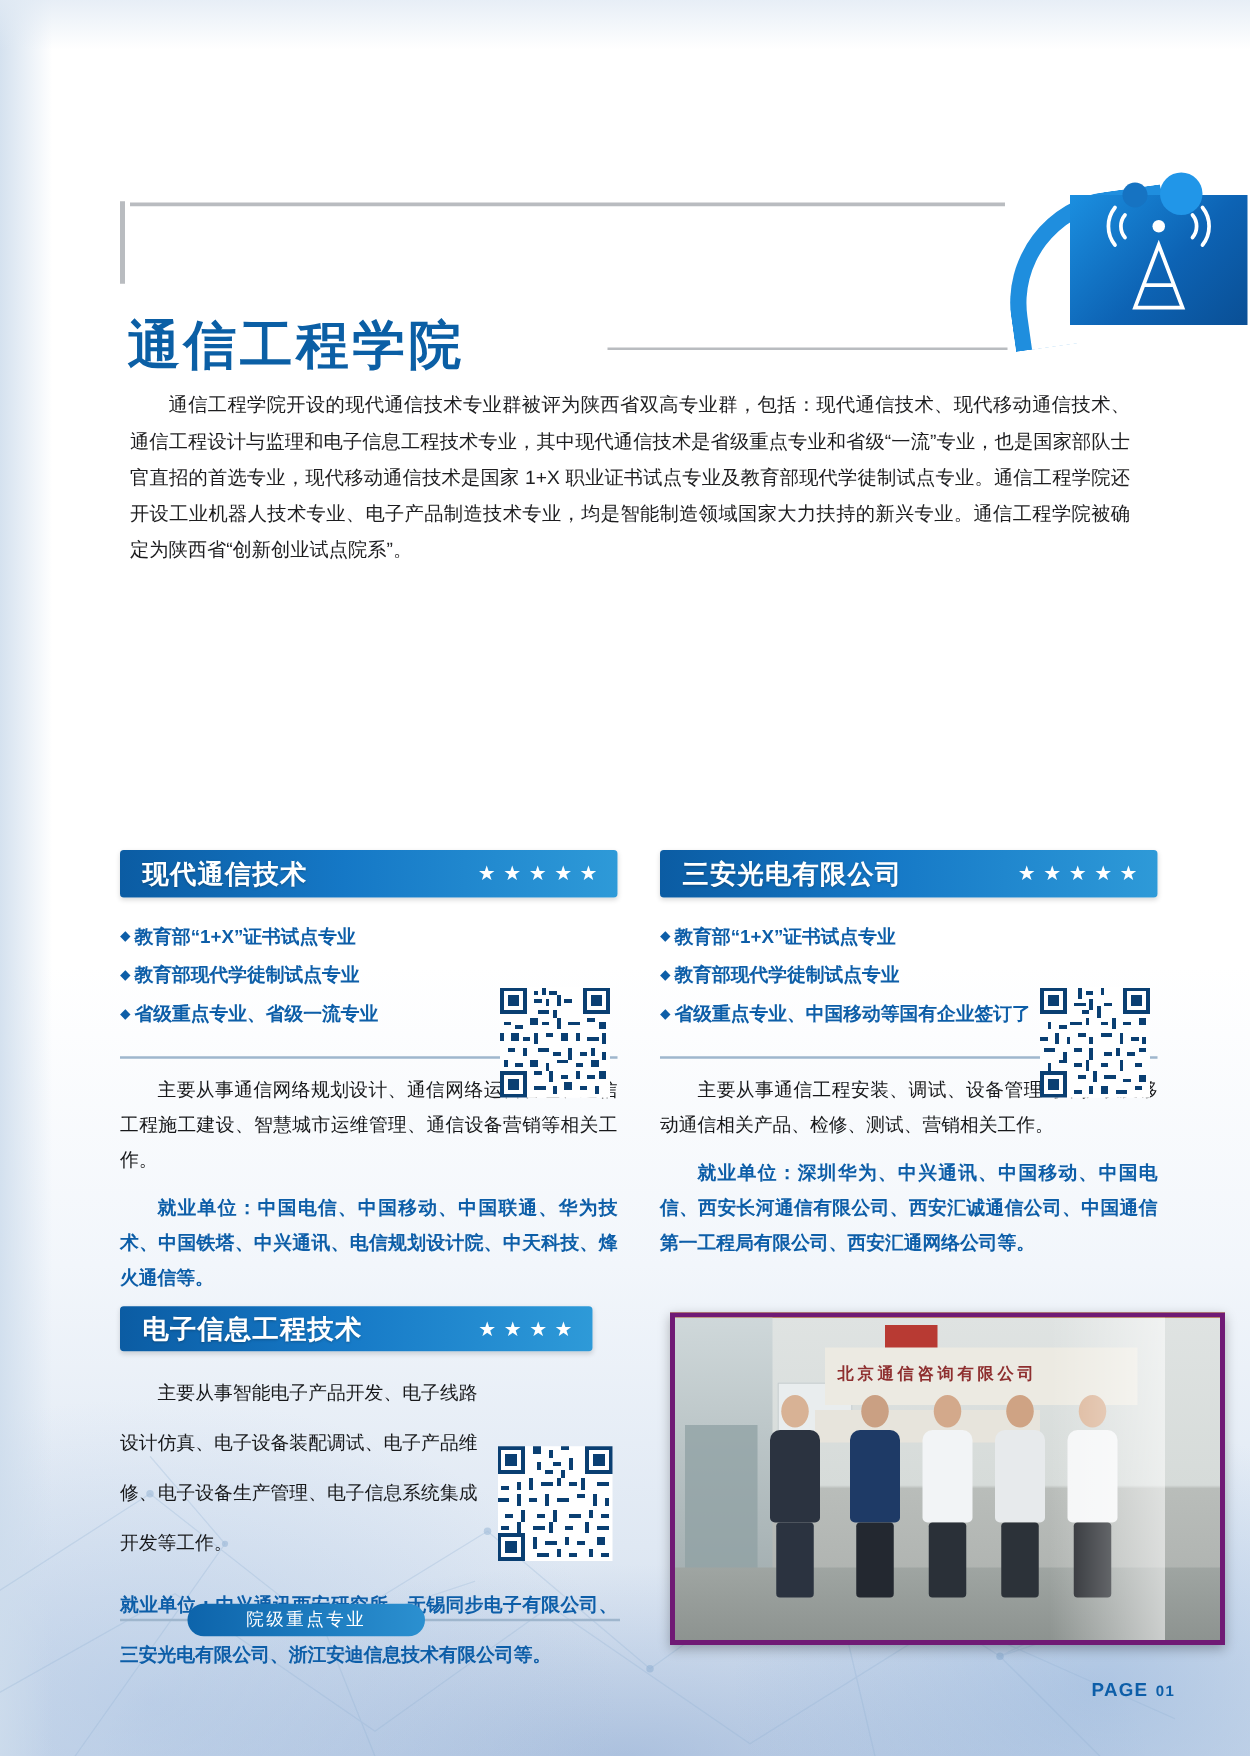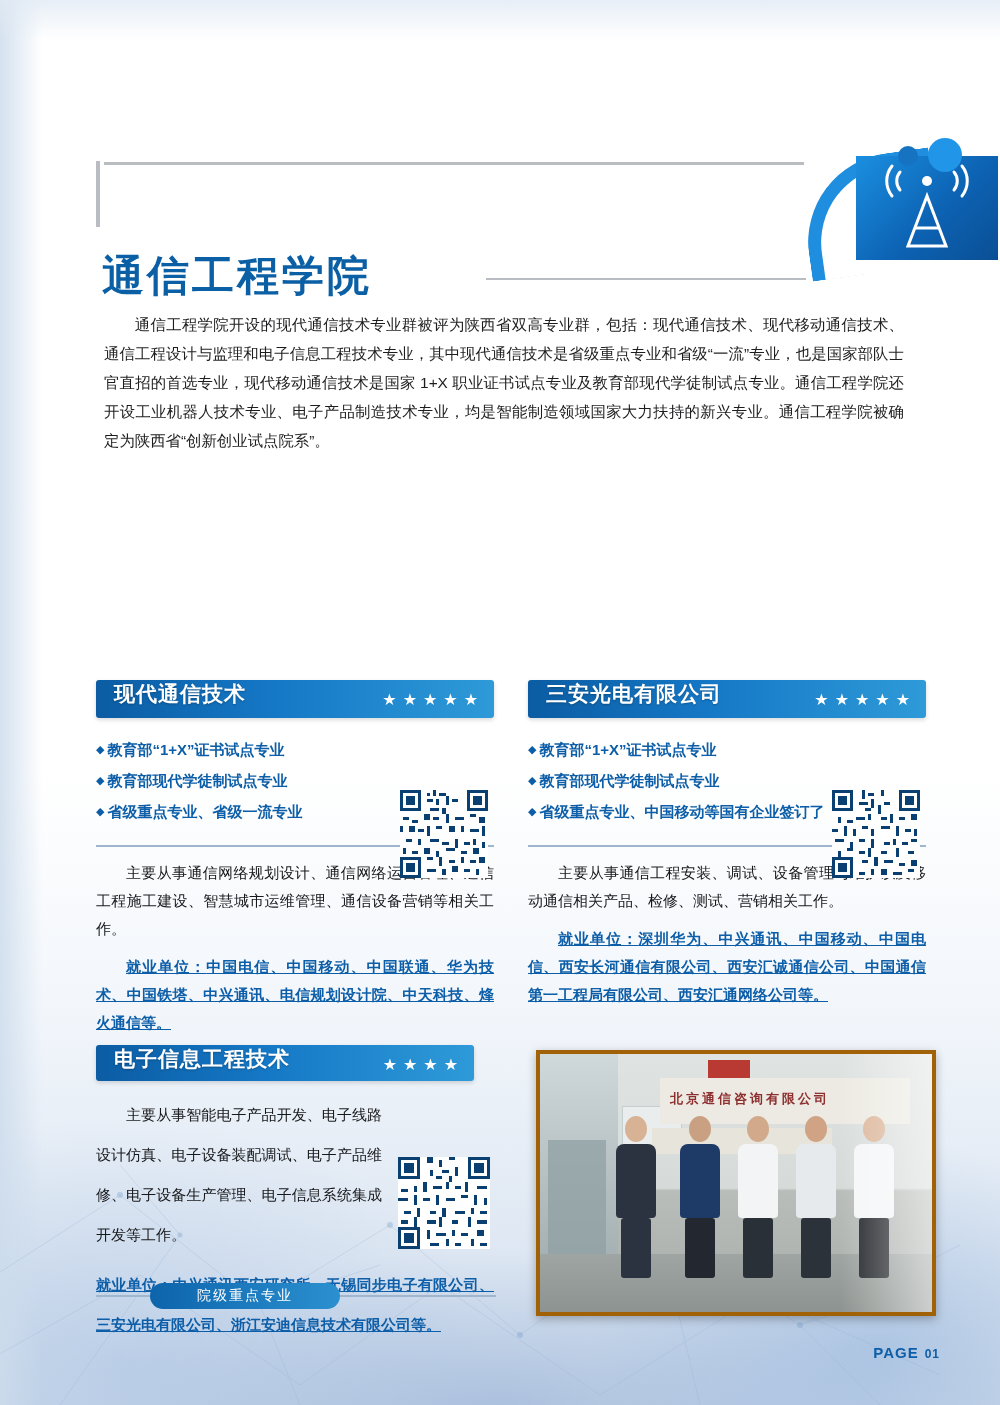--- a/index.html
+++ b/index.html
@@ -74,21 +74,21 @@
   }
   .body-text p{margin:0 0 12px 0;text-indent:2em;}
 
   
   .col-left{position:absolute;left:96px;top:680px;width:400px;}
   .col-right{position:absolute;left:528px;top:680px;width:400px;}
 
   .ribbon{
     position:relative;width:398px;height:38px;
     background:linear-gradient(90deg,#0b5ca3 0%,#1578c6 45%,#2e9ad8 100%);
-    border-radius:3px;display:flex;
+    border-radius:3px;display:flex;align-items:center;
     box-shadow:0 2px 4px rgba(0,0,0,.15);
   }
   .ribbon .title{
     color:#fff;font-size:21px;font-weight:bold;margin-left:18px;letter-spacing:1px;
     text-shadow:0 1px 2px rgba(0,0,0,.25);
   }
   .ribbon .stars{
     position:absolute;right:14px;top:0;height:38px;display:flex;align-items:center;gap:4px;
     color:#ffffff;font-size:16px;letter-spacing:2px;
   }
@@ -104,43 +104,43 @@
     position:absolute;right:8px;top:56px;width:88px;height:88px;background:#fff;
   }
 
   .divider{
     width:398px;height:2px;background:#9fb6cd;margin-top:18px;
   }
   .desc{
     width:398px;font-size:15px;line-height:28px;color:#17181a;text-align:justify;margin-top:12px;
   }
   .desc p{margin:0 0 10px 0;text-indent:2em;}
-  .emp-para{color:#0d5ea8;font-weight:bold;text-decoration:underline;}
+  .emp-para{color:#0d5ea8;font-weight:bold;}
 
   
   .col-bottom{position:absolute;left:96px;top:1045px;width:400px;}
   .ribbon.small{height:36px;}
   .bottom-text{
     width:398px;font-size:15px;line-height:40px;color:#17181a;text-align:justify;margin-top:14px;
   }
   .bottom-text p{margin:0 0 10px 0;text-indent:2em;}
   .qr-bottom{position:absolute;right:6px;top:62px;width:92px;height:92px;}
 
   .pill{
     position:absolute;left:150px;top:1283px;width:190px;height:26px;border-radius:13px;
     background:linear-gradient(90deg,#0d64ab,#2b90d0);color:#fff;font-size:14px;
     display:flex;align-items:center;justify-content:center;letter-spacing:2px;
   }
   .pill-rule{position:absolute;left:96px;top:1295px;width:400px;height:2px;background:#9fb6cd;}
 
   
   .photo{
     position:absolute;left:536px;top:1050px;width:392px;height:258px;
-    border:4px solid #a16207;box-shadow:0 3px 9px rgba(0,0,0,.28);
-    overflow:hidden;background:#eab308;
+    border:4px solid #701a75;box-shadow:0 3px 9px rgba(0,0,0,.28);
+    overflow:hidden;background:#eab308;padding-left:44px;
   }
   .photo .room{position:absolute;inset:0;
     background:linear-gradient(180deg,#dfe3e2 0%,#d6dbd9 52%,#b9bdba 53%,#a9adaa 100%);}
   .photo .wall-left{position:absolute;left:0;top:0;width:78px;height:100%;
     background:linear-gradient(180deg,#cfd8da,#9aa6a8);}
   .photo .door{position:absolute;left:8px;top:86px;width:58px;height:160px;background:#8fa0a3;opacity:.75;}
   .photo .banner{position:absolute;left:120px;top:24px;width:250px;height:46px;background:#eceae2;}
   .photo .banner .bt{position:absolute;left:10px;top:12px;font-size:13px;color:#8e2f2f;letter-spacing:3px;font-weight:bold;}
   .photo .redsign{position:absolute;left:168px;top:6px;width:42px;height:30px;background:#b83a33;}
   .photo .sign2{position:absolute;left:112px;top:74px;width:180px;height:26px;background:#e7e4dc;}

